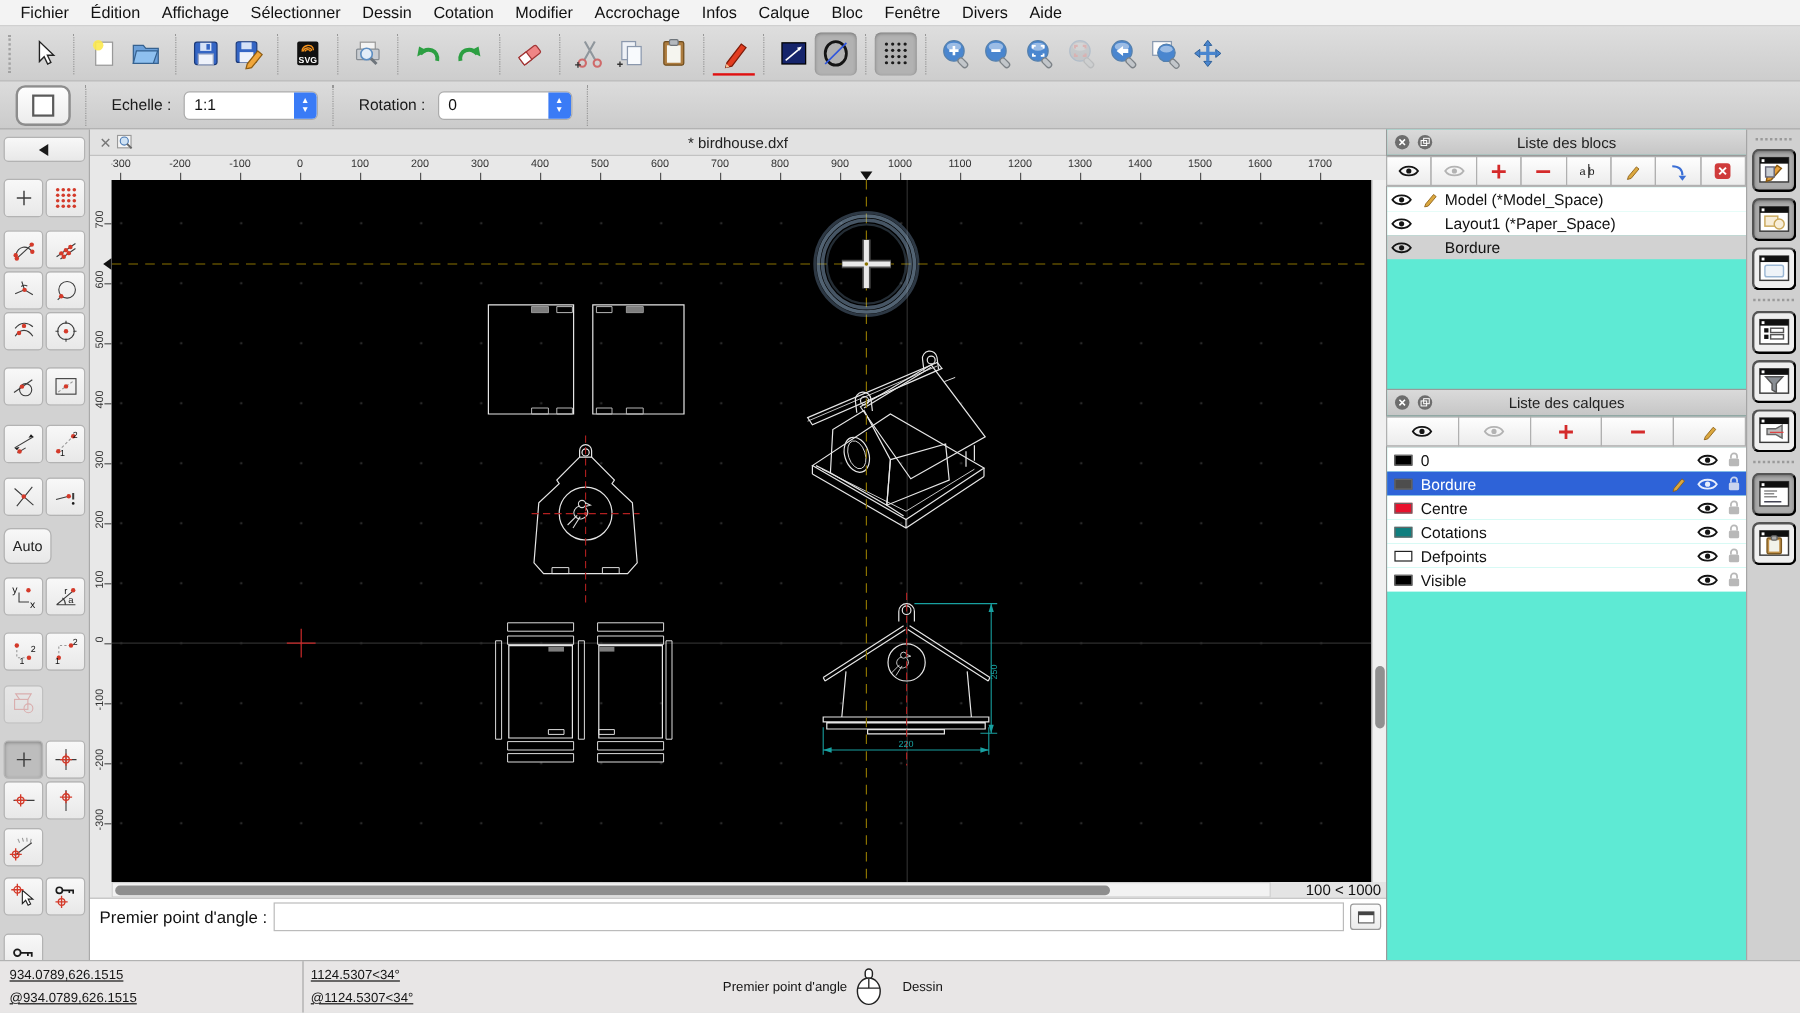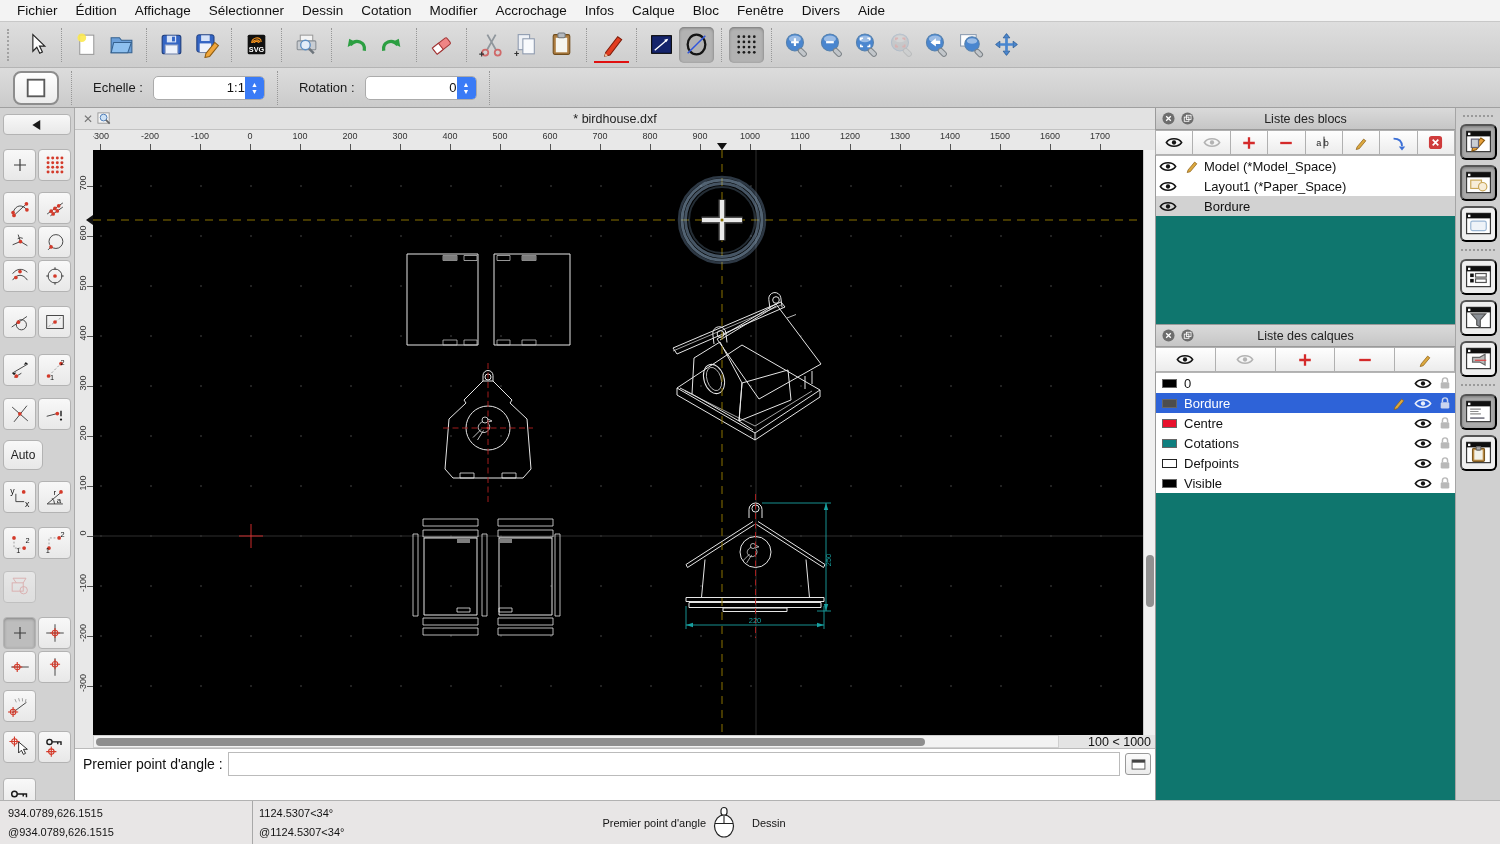--- a/index.html
+++ b/index.html
@@ -14,21 +14,21 @@
 #toolbar1{position:absolute;left:0;top:22px;width:1500px;height:46px;background:linear-gradient(#dedede,#cdcdcd);border-bottom:1px solid #b4b4b4;display:flex;align-items:center;padding-left:2px;}
 #toolbar2{position:absolute;left:0;top:68px;width:1500px;height:40px;background:linear-gradient(#dcdcdc,#cbcbcb);border-bottom:1px solid #a0a0a0;display:flex;align-items:center;}
 .tb-handle{width:6px;height:32px;border-left:2px dotted #a2a2a2;margin:0 6px 0 5px;}
 .tb-sep{width:1px;height:34px;border-left:1px dotted #979797;margin:0 7px;}
 .tb-btn{width:35px;height:36px;display:flex;align-items:center;justify-content:center;border-radius:5px;background:transparent;border:none;}
 .tb-btn.pressed{background:#b2b2b2;box-shadow:inset 0 1px 3px rgba(0,0,0,.35);}
 .tb-btn.disabled{opacity:.45;}
 .tb-btn.sel-red{border-bottom:2px solid #e01010;border-radius:0;height:34px;margin-top:2px;}
 #viewport-btn{width:46px;height:34px;margin-left:13px;border:2px solid #8d8d8d;border-radius:8px;background:linear-gradient(#fefefe,#ececec);display:flex;align-items:center;justify-content:center;}
 .opt-label{font-size:13px;color:#1a1a1a;margin:0 10px 0 14px;}
-.select-box{width:112px;height:24px;background:#fff;border:1px solid #ababab;border-radius:5px;display:flex;align-items:center;overflow:hidden;text-align:right;}
+.select-box{width:112px;height:24px;background:#fff;border:1px solid #ababab;border-radius:5px;display:flex;align-items:center;overflow:hidden;}
 .select-box .val{flex:1;font-size:13px;padding-left:8px;color:#111;}
 .stepper{width:19px;height:24px;background:#3a7bf6;display:flex;flex-direction:column;align-items:center;justify-content:center;border-radius:0 4px 4px 0;}
 .stepper span{color:#fff;font-size:7px;line-height:7px;}
 
 
 #snapbar{position:absolute;left:0;top:108px;width:75px;height:692px;background:#d2d2d2;border-right:1px solid #aaa;display:flex;flex-wrap:wrap;align-content:flex-start;padding-left:2px;}
 .snap-btn{width:33px;height:32px;margin:1px;background:linear-gradient(#f8f8f8,#e8e8e8);border:1px solid #b3b3b3;border-radius:4px;display:flex;align-items:center;justify-content:center;font-size:12px;color:#222;}
 .snap-btn.pressed{background:#bdbdbd;box-shadow:inset 0 1px 3px rgba(0,0,0,.3);}
 .snap-btn.disabled{opacity:.55;}
 .snap-sp{width:100%;}
@@ -48,21 +48,21 @@
 #vmarker{position:absolute;right:0;width:0;height:0;border-top:5px solid transparent;border-bottom:5px solid transparent;border-right:7px solid #111;}
 #canvasbox{position:absolute;left:18px;top:42px;width:1050px;height:585px;background:#000;overflow:hidden;}
 #vscroll{position:absolute;left:1068px;top:42px;width:12px;height:585px;background:#f0f0f0;border-left:1px solid #ccc;}
 #vthumb{position:absolute;left:1.5px;top:405px;width:8px;height:52px;background:#909090;border-radius:4px;}
 #hscrollrow{position:absolute;left:18px;top:627px;width:1062px;height:13px;background:#e4e4e4;display:flex;align-items:center;gap:12px;}
 #htrack{flex:1;height:13px;background:#f2f2f2;border:1px solid #cfcfcf;position:relative;}
 #hthumb{position:absolute;left:2px;top:1.5px;width:86%;height:8px;background:#8e8e8e;border-radius:4px;}
 #zoomstatus{width:84px;text-align:right;font-size:12.5px;color:#111;padding-right:4px;}
 
 
-#rightpanels{position:absolute;left:1155px;top:108px;width:300px;height:692px;background:#0f766e;border-left:1px solid #9a9a9a;}
+#rightpanels{position:absolute;left:1155px;top:108px;width:300px;height:692px;background:#5eead4;border-left:1px solid #9a9a9a;}
 .panel-title{height:22px;background:linear-gradient(#dadada,#c6c6c6);border-bottom:1px solid #9a9a9a;display:flex;align-items:center;position:relative;}
 .panel-title .ttl{position:absolute;width:100%;text-align:center;font-size:12.5px;color:#222;}
 .tbtn{margin-left:6px;z-index:2;display:flex;}
 .panel-tools{display:flex;border-bottom:1px solid #b5b5b5;background:#f0f0f0;}
 .panel-tool{flex:1;height:25px;background:linear-gradient(#fefefe,#ececec);border:1px solid #b0b0b0;margin-left:-1px;display:flex;align-items:center;justify-content:center;}
 .prow{height:20px;display:flex;align-items:center;font-size:13px;color:#111;background:#fff;}
 .prow.sel-gray{background:#d2d2d2;}
 .prow.sel-blue{background:#2e63d8;color:#fff;}
 .icol{width:24px;display:flex;justify-content:center;align-items:center;flex:none;}
 .swatch{width:15px;height:9px;border:1px solid #666;margin:0 7px 0 6px;flex:none;}
@@ -82,21 +82,21 @@
 #cmdline .cmd-val{color:#1515cf;}
 #cmdscroll{position:absolute;right:5px;top:3px;width:8px;height:16px;background:#9a9a9a;border-radius:4px;}
 #promptrow{height:30px;display:flex;align-items:center;padding:0 4px 0 8px;}
 #promptrow .prompt-label{font-size:14px;color:#111;white-space:nowrap;text-align:right;}
 #prompt-input{flex:1;height:24px;border:1px solid #bbb;background:#fff;margin:0 5px;}
 #cmdwin-btn{width:26px;height:22px;border:1px solid #999;background:linear-gradient(#fbfbfb,#ececec);border-radius:3px;display:flex;align-items:center;justify-content:center;}
 
 
 #statusbar{position:absolute;left:0;top:800px;width:1500px;height:44px;background:#e8e6e6;border-top:1px solid #b2b2b2;font-size:11px;color:#141414;}
 #statusbar .sdiv{position:absolute;left:252px;top:0;height:44px;border-left:1px solid #a8a8a8;}
-.scoord{position:absolute;white-space:nowrap;}
+.scoord{position:absolute;white-space:nowrap;text-decoration:underline;}
 #mousehint-left{position:absolute;left:590px;top:16px;width:116px;text-align:right;}
 #mousehint-right{position:absolute;left:752px;top:16px;}
 #mouseicon{position:absolute;left:712px;top:806px;}
 svg{display:block;}
 </style>
 </head>
 <body>
 
 <div id="app">
 

